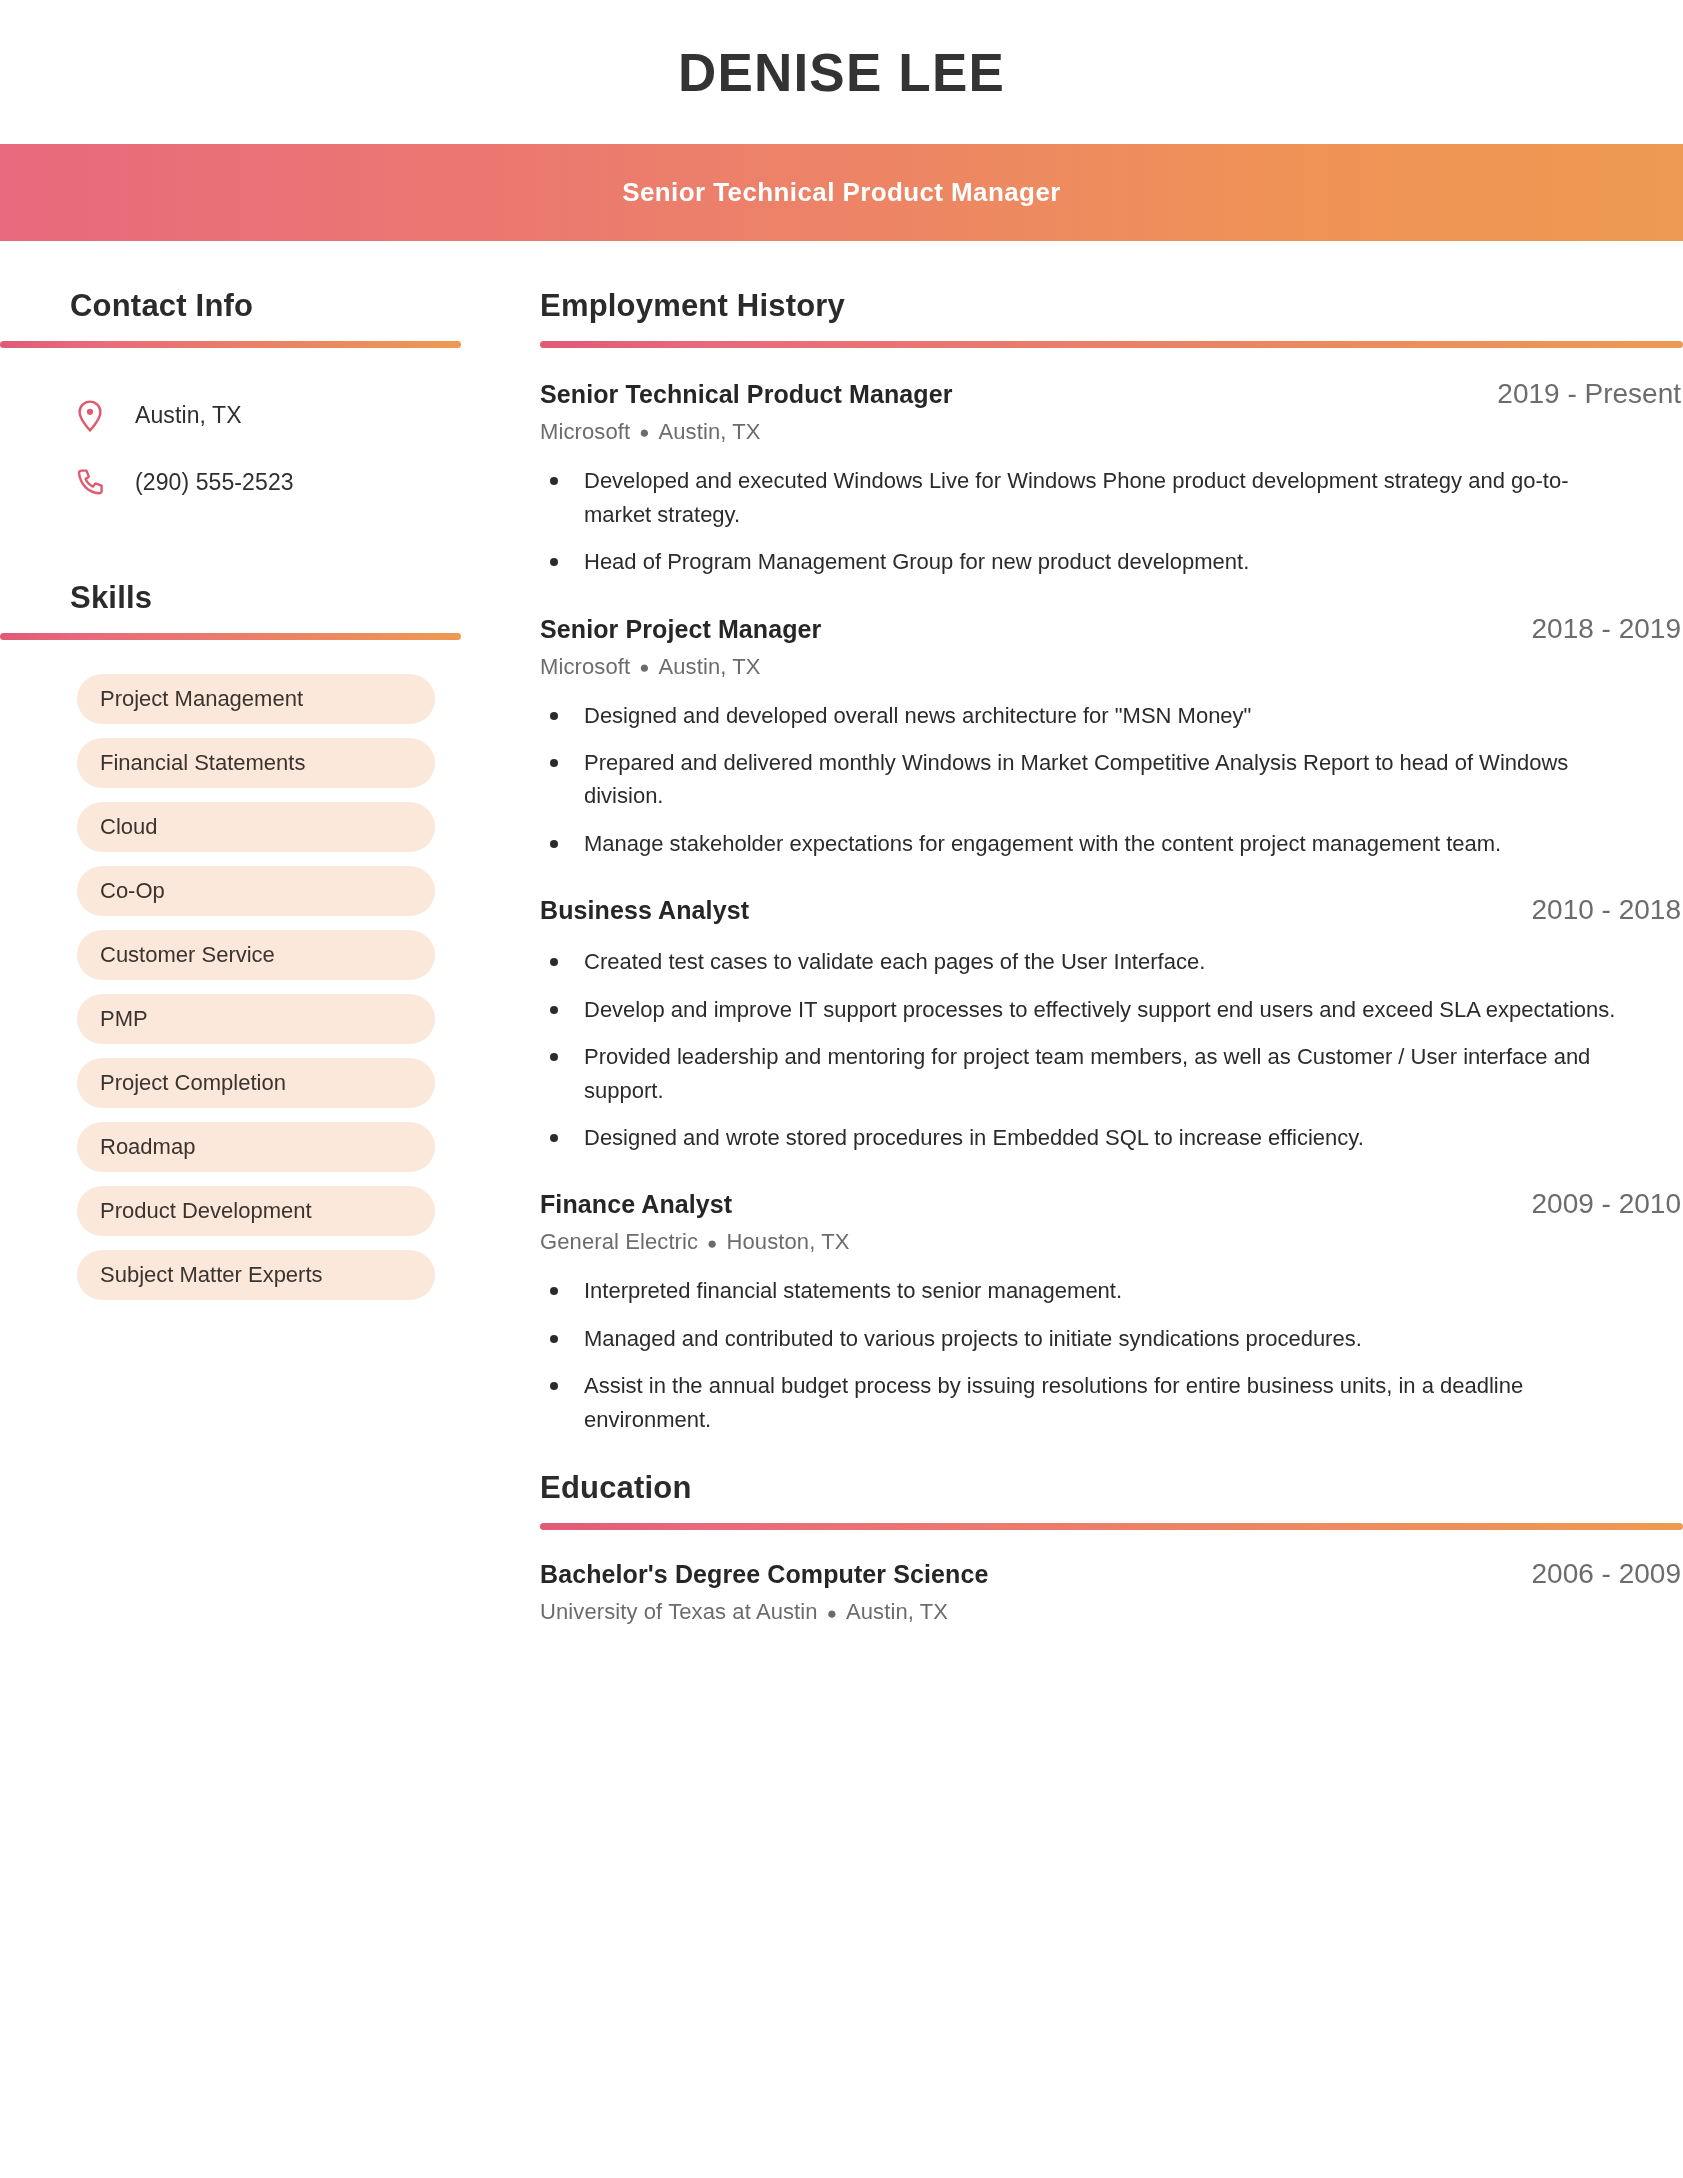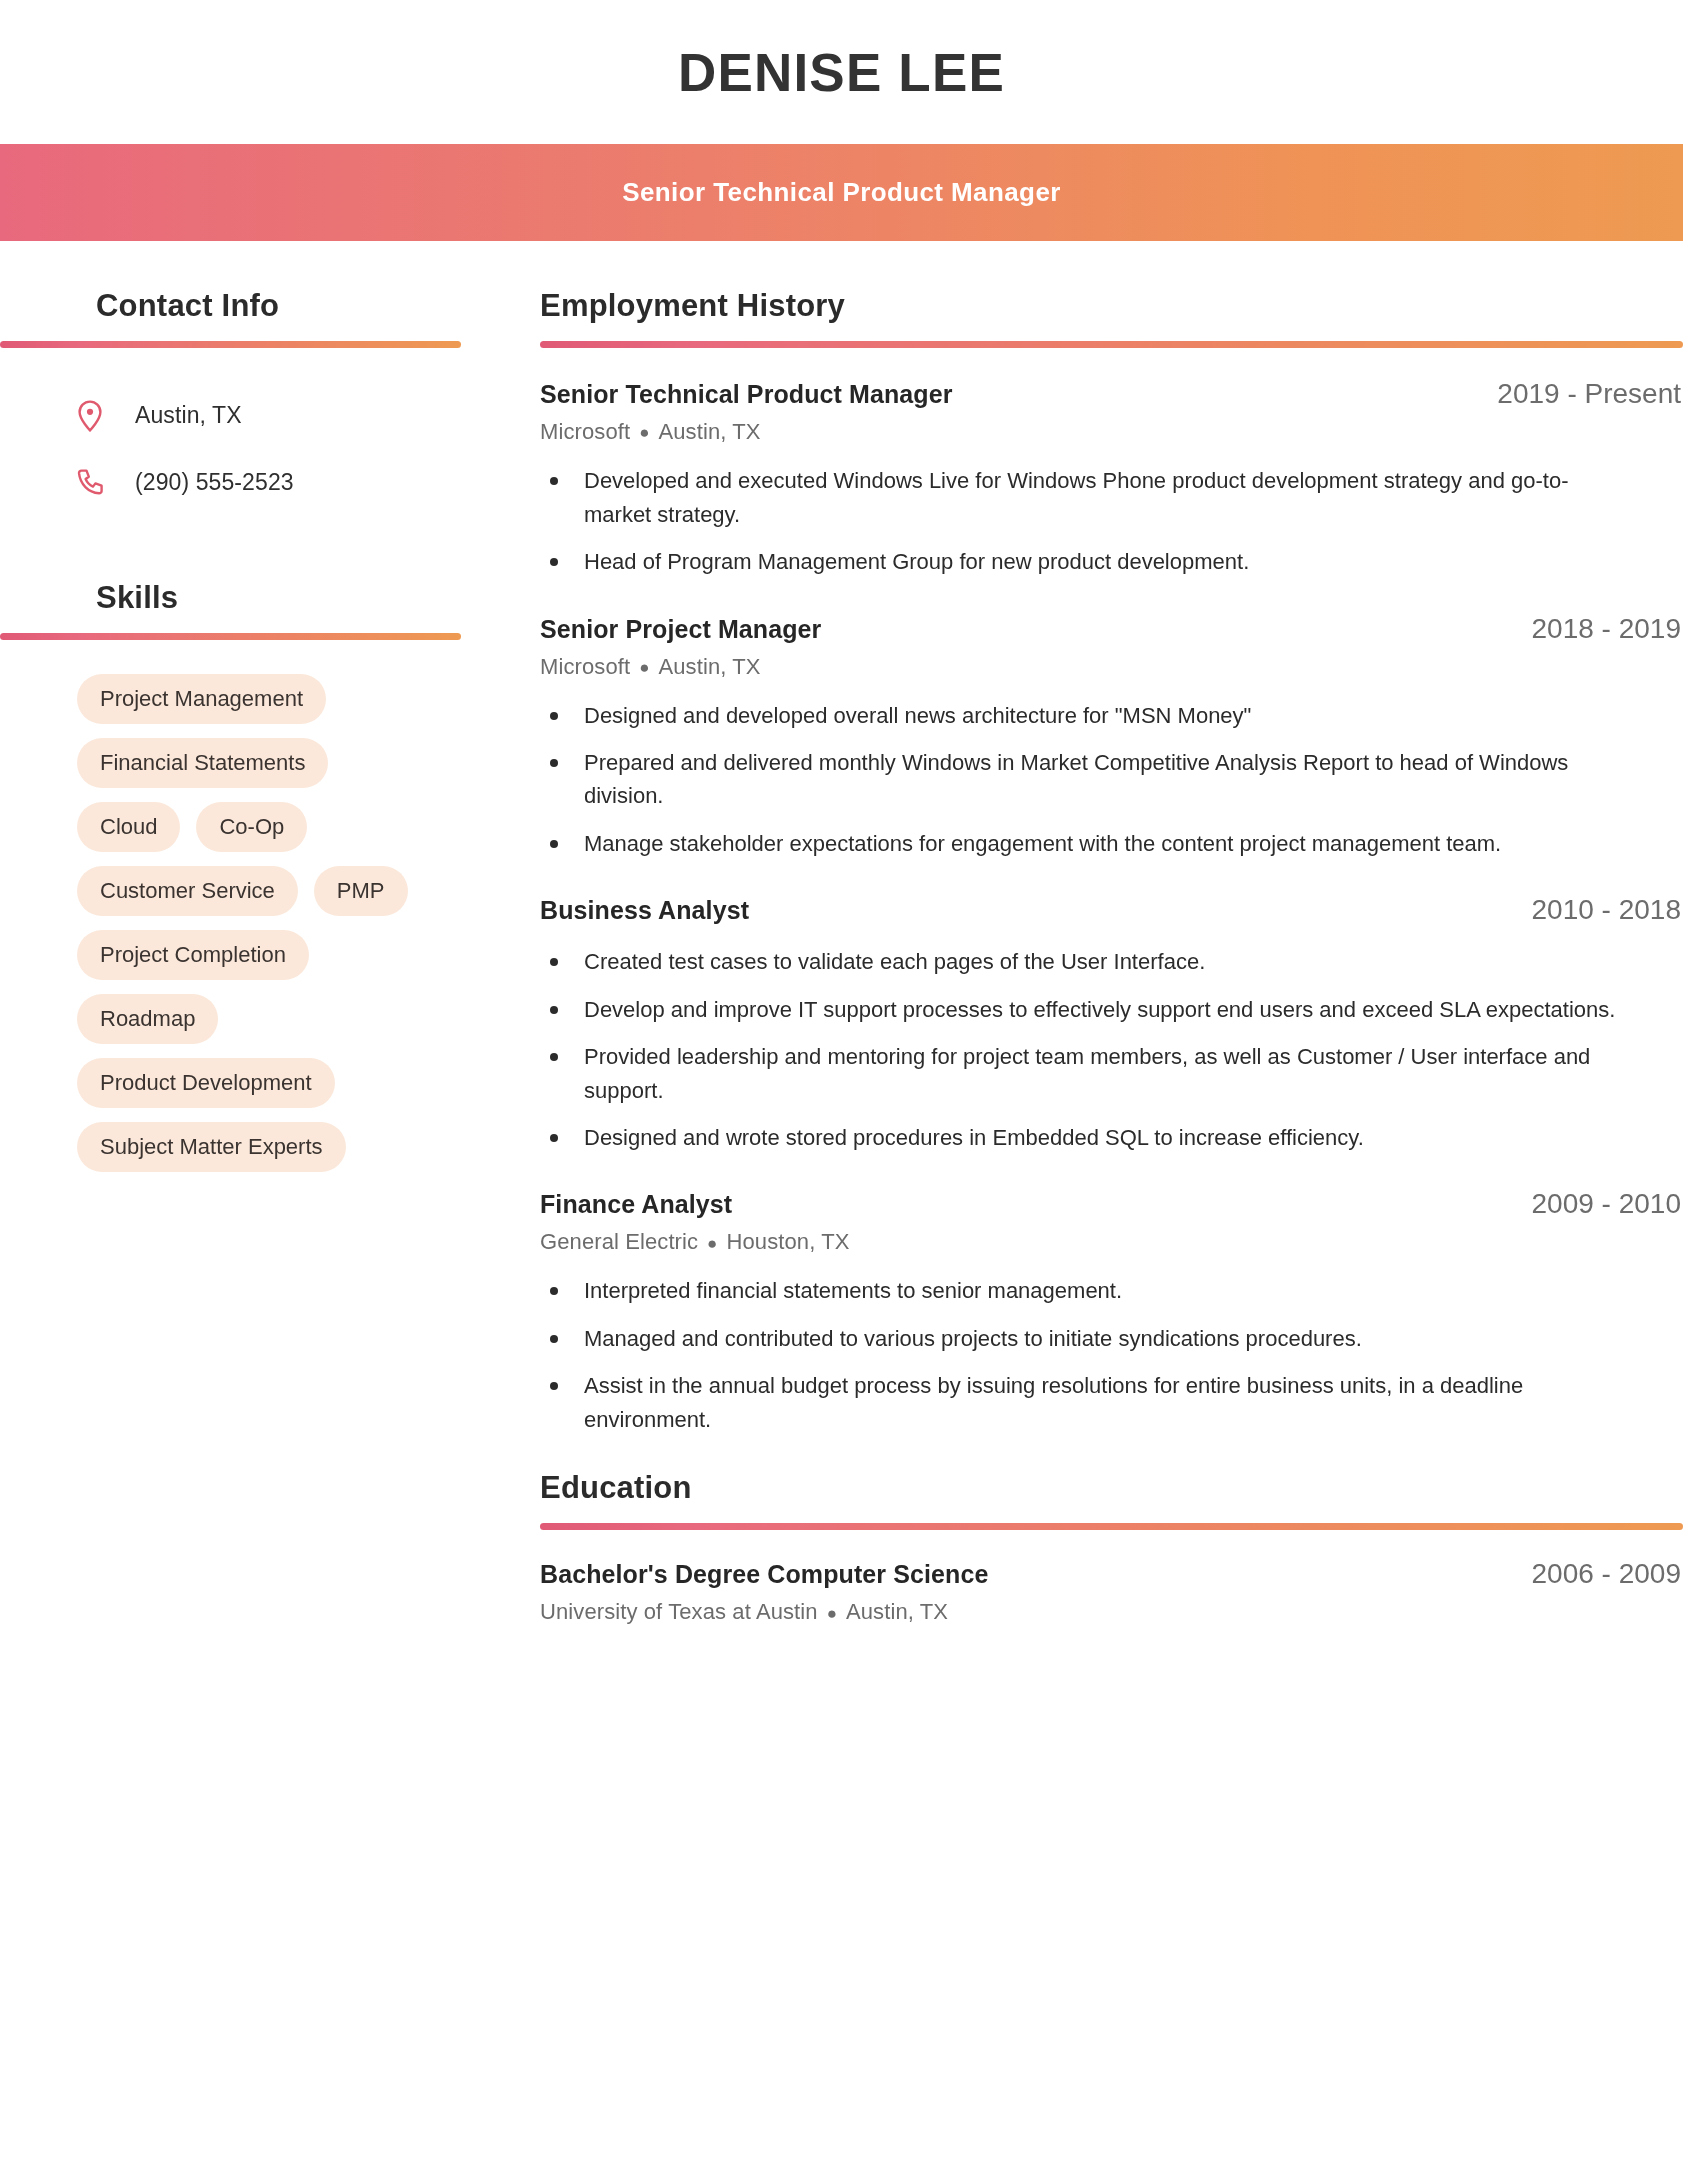--- a/index.html
+++ b/index.html
@@ -76,21 +76,21 @@
   }
 
   .section-heading {
     font-size: 31px;
     font-weight: 700;
     color: #2b2b2b;
     letter-spacing: 0.2px;
     line-height: 1.2;
   }
 
-  .sidebar .section-heading { padding-left: 96px; }
+  .sidebar .section-heading { padding-left: 70px; }
 
   .rule {
     height: 7px;
     border-radius: 4px;
     margin-top: 17px;
   }
 
   .rule-sidebar {
     width: 461px;
     background: linear-gradient(90deg, #e05a76 0%, #e8697d 18%, #ec8364 62%, #ee9a52 100%);
@@ -136,20 +136,21 @@
   .skills-section { margin-top: 63px; }
 
   .skills-wrap {
     margin-top: 34px;
     padding-left: 77px;
     padding-right: 30px;
     display: flex;
     flex-wrap: wrap;
     gap: 14px 16px;
     max-width: 465px;
+    flex-direction: column;
   }
 
   .skill-pill {
     background: #fbe8da;
     border-radius: 40px;
     padding: 12px 23px;
     font-size: 22px;
     color: #3a3330;
     white-space: nowrap;
     line-height: 1.18;

